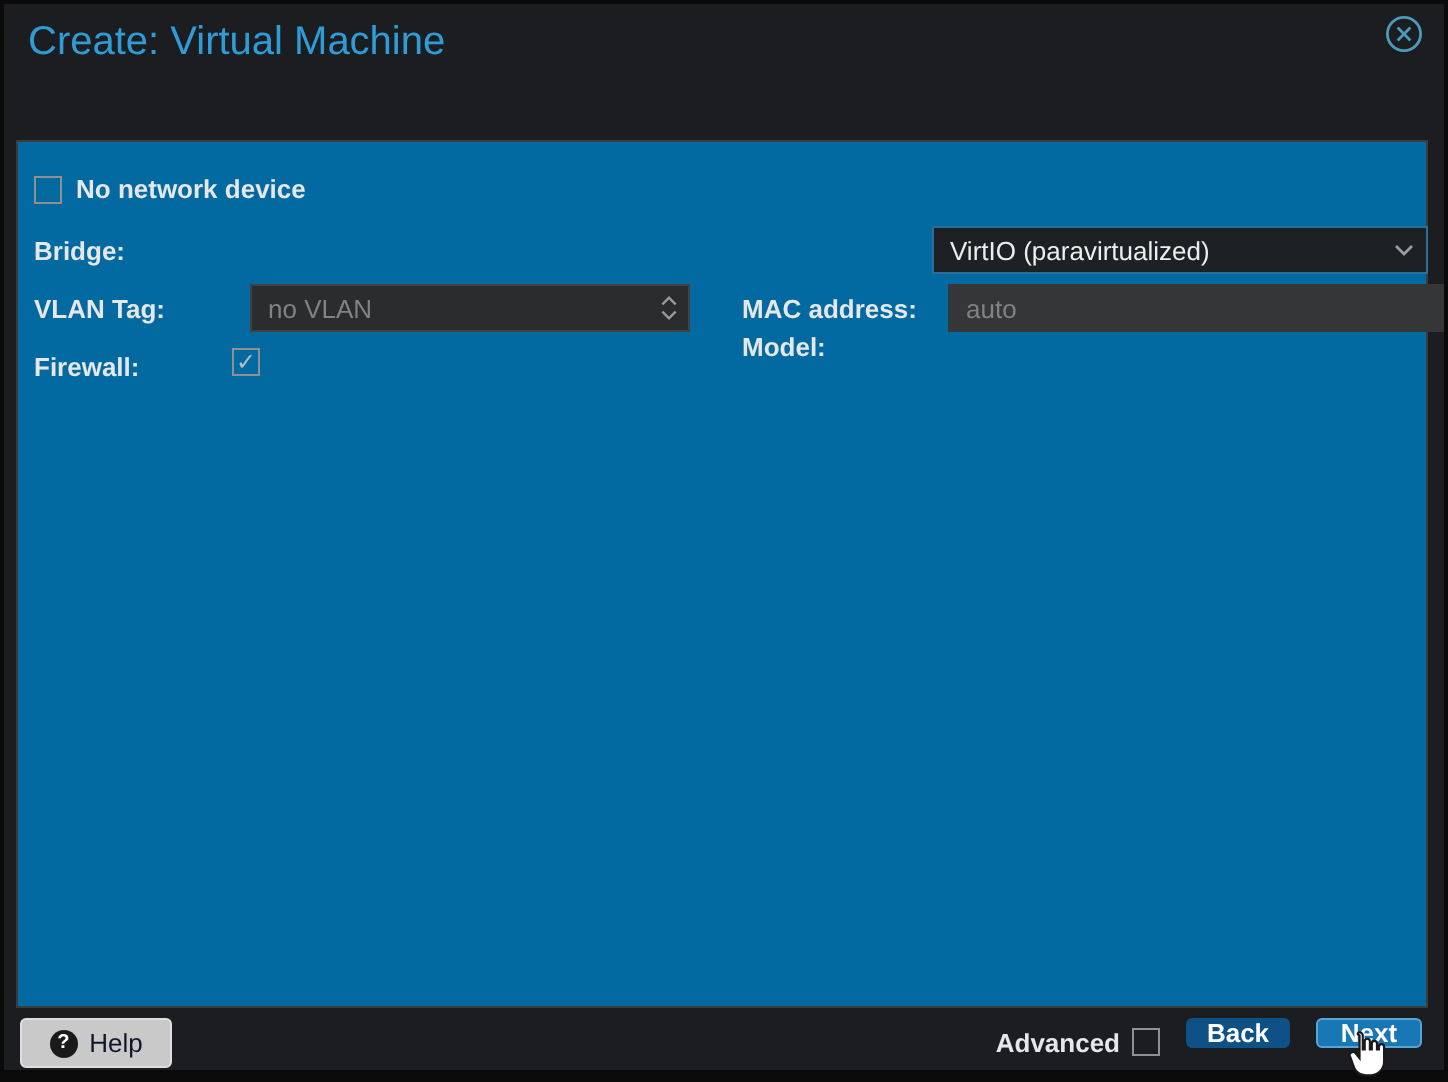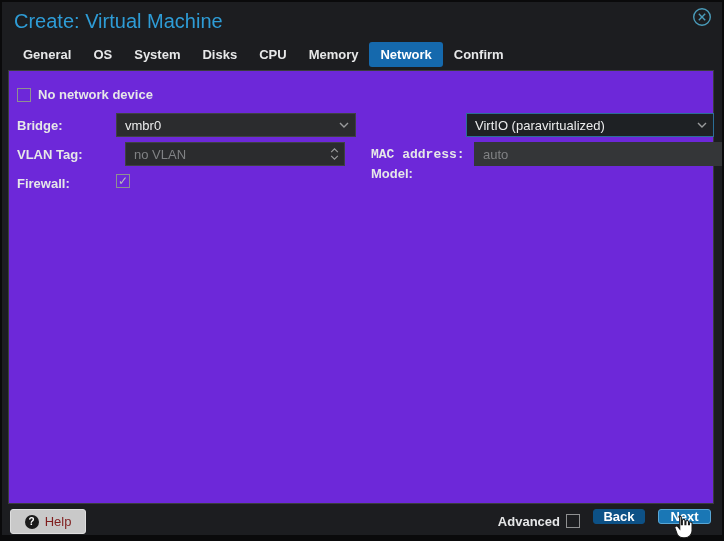--- a/index.html
+++ b/index.html
@@ -14,21 +14,21 @@
   .close-btn { position:absolute; right:9px; top:6px; width:22px; height:22px;
                display:flex; align-items:center; justify-content:center; cursor:pointer; }
 
   
   .tabs { position:absolute; left:10px; top:39px; height:26px; display:flex; align-items:center; }
   .tab { padding:5px 11px; font-size:13px; font-weight:600; color:#e7e8e9; cursor:pointer; }
   .tab.active { background:#1569ad; border-radius:3px; color:#ffffff; }
 
   
   .panel { position:absolute; left:6px; top:68px; width:706px; height:434px;
-           background:#6d28d9; border:1px solid #3a3c3e; }
+           background:#0369a1; border:1px solid #3a3c3e; }
 
   .row-label { position:absolute; font-size:13px; font-weight:600; color:#e6e7e8; }
 
   .checkbox { position:absolute; width:14px; height:14px; border:1px solid #8f9091;
               background:transparent; font-size:12px; line-height:12px; text-align:center;
               color:#b9babb; cursor:pointer; }
 
   .field { position:absolute; height:24px; background:#2b2c2e; border:1px solid #3f4143;
            display:flex; align-items:center; }
   .field input { flex:1; min-width:0; height:100%; background:transparent; border:none; outline:none;
@@ -41,21 +41,21 @@
                  align-items:center; justify-content:center; gap:2px; cursor:pointer; }
   .field.focused { border:1px solid #2b6e97; background:#1e2124; }
   .field.plain { background:#343638; border:1px solid #343638; }
 
   
   .help-btn { position:absolute; left:8px; top:507px; width:76px; height:25px;
               background:#c9c9c9; border:1px solid #dedede; border-radius:3px;
               display:flex; align-items:center; justify-content:center; gap:6px; cursor:pointer; }
   .help-icon { width:14px; height:14px; border-radius:50%; background:#1a1a1a; color:#ffffff;
                font-size:10px; font-weight:bold; line-height:14px; text-align:center; }
-  .help-label { font-size:13px; color:#7f1d1d; }
+  .help-label { font-size:13px; color:#0f172a; }
   .adv-label { position:absolute; top:512px; right:162px; font-size:13px; font-weight:600; color:#e6e7e8; }
   .adv-check { top:512px; right:142px; }
   .btn { position:absolute; top:507px; height:15px; border-radius:3px; color:#ffffff;
          font-size:13px; font-weight:600; display:flex; align-items:center;
          justify-content:center; cursor:pointer; }
   .btn-back { right:77px; width:52px; background:#0d5186; border:1px solid #0d5186; }
   .btn-next { right:11px; width:53px; background:#1a77b5; border:1px solid #58a6d5; }
 
   .cursor { position:absolute; left:668px; top:512px; width:26px; height:28px; pointer-events:none; }
 </style>
@@ -69,45 +69,27 @@
     <div class="close-btn">
       <span>
         <svg width="20" height="20" viewBox="0 0 20 20">
           <circle cx="10" cy="10" r="8.3" fill="none" stroke="#4a9cba" stroke-width="1.4"></circle>
           <line x1="6.8" y1="6.8" x2="13.2" y2="13.2" stroke="#4a9cba" stroke-width="1.4"></line>
           <line x1="13.2" y1="6.8" x2="6.8" y2="13.2" stroke="#4a9cba" stroke-width="1.4"></line>
         </svg>
       </span>
     </div>
 
-    <div class="tabs">
-      <span class="tab">General</span>
-      <span class="tab">OS</span>
-      <span class="tab">System</span>
-      <span class="tab">Disks</span>
-      <span class="tab">CPU</span>
-      <span class="tab">Memory</span>
-      <span class="tab active">Network</span>
-      <span class="tab">Confirm</span>
-    </div>
 
     <div class="panel">
 
       <span class="checkbox" style="left:8px; top:17px;"></span>
       <span class="row-label" style="left:29px; top:16px;">No network device</span>
 
       <span class="row-label" style="left:8px; top:47px;">Bridge:</span>
-      <div class="field" style="left:107px; top:42px; width:240px;">
-        <input readonly="" value="vmbr0" style="">
-        <span class="trigger">
-          <svg width="10" height="6" viewBox="0 0 10 6">
-              <polyline points="1,1 5,5 9,1" fill="none" stroke="#9a9b9c" stroke-width="1.4"></polyline>
-            </svg>
-        </span>
-      </div>
 
       <span class="row-label" style="left:362px; top:47px;margin-top:48px;">Model:</span>
       <div class="field focused" style="left:457px; top:42px; width:248px;">
         <input readonly="" value="VirtIO (paravirtualized)" style="">
         <span class="trigger">
           <svg width="10" height="6" viewBox="0 0 10 6">
               <polyline points="1,1 5,5 9,1" fill="none" stroke="#9a9b9c" stroke-width="1.4"></polyline>
             </svg>
         </span>
       </div>
@@ -118,21 +100,21 @@
         <span class="spin">
           <svg width="9" height="5" viewBox="0 0 10 6">
               <polyline points="1,5 5,1 9,5" fill="none" stroke="#9a9b9c" stroke-width="1.4"></polyline>
             </svg>
           <svg width="9" height="5" viewBox="0 0 10 6">
               <polyline points="1,1 5,5 9,1" fill="none" stroke="#9a9b9c" stroke-width="1.4"></polyline>
             </svg>
         </span>
       </div>
 
-      <span class="row-label" style="left:362px; top:76px;font-family:Liberation Mono, monospace;">MAC address:</span>
+      <span class="row-label" style="left:362px; top:76px;">MAC address:</span>
       <div class="field plain" style="left:465px; top:71px; width:248px;">
         <input placeholder="auto" style="">
       </div>
 
       <span class="row-label" style="left:8px; top:105px;">Firewall:</span>
       <span class="checkbox" style="left:107px; top:103px;">✓</span>
     </div>
 
     <div class="help-btn">
       <span class="help-icon">?</span>

